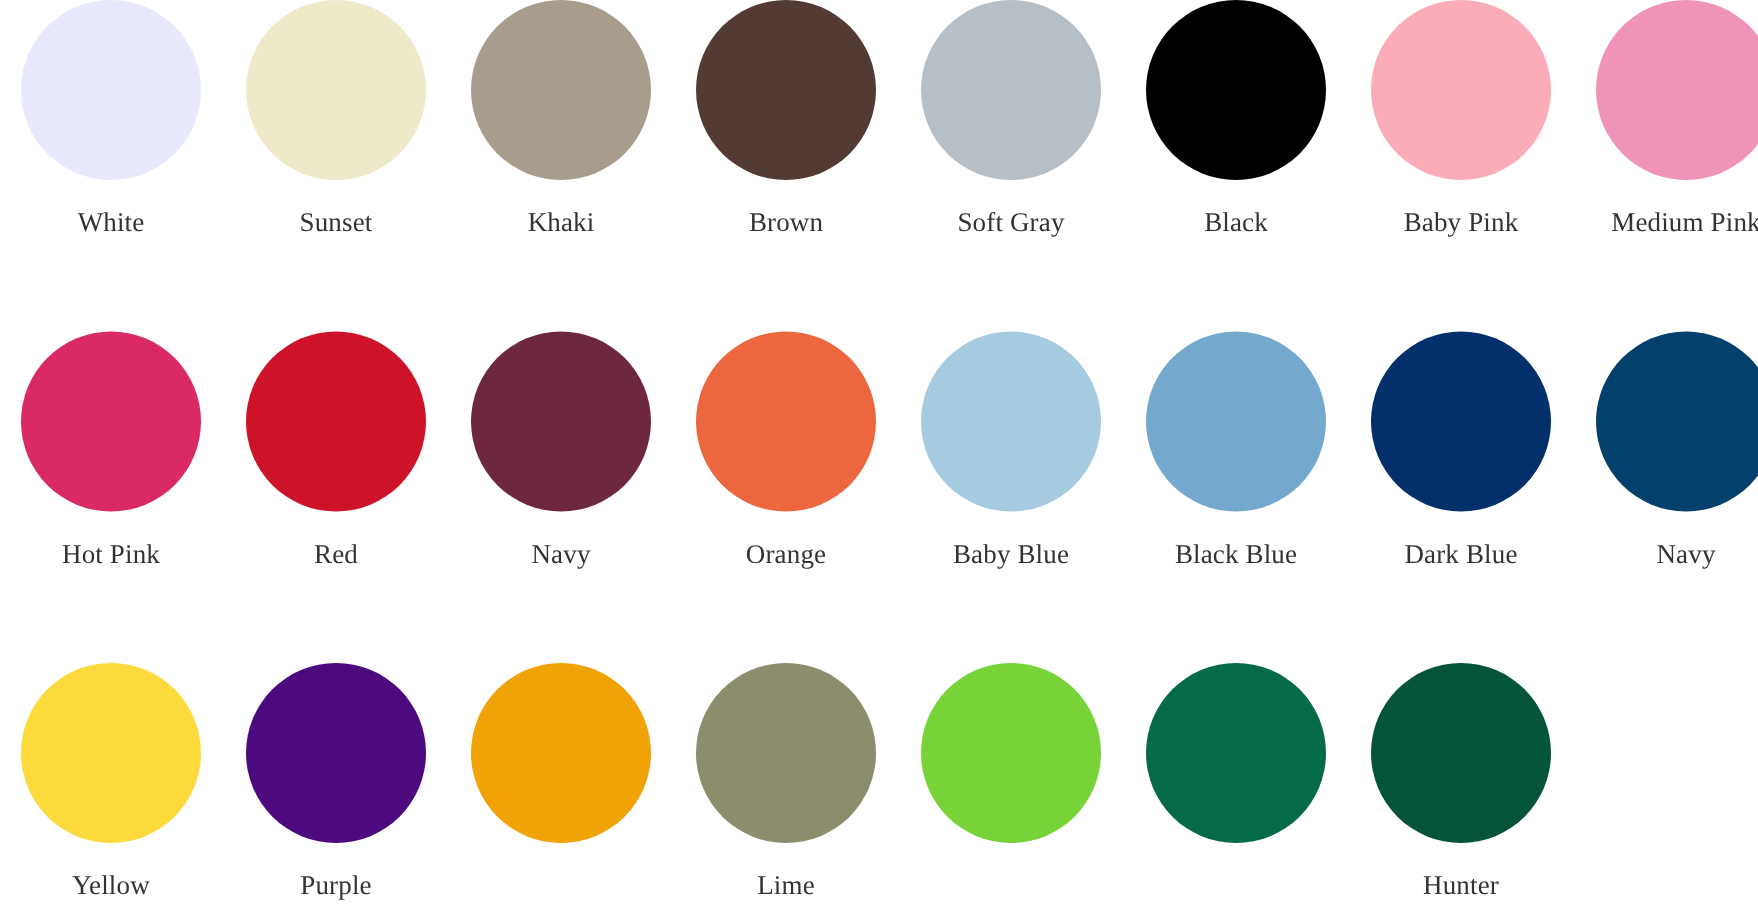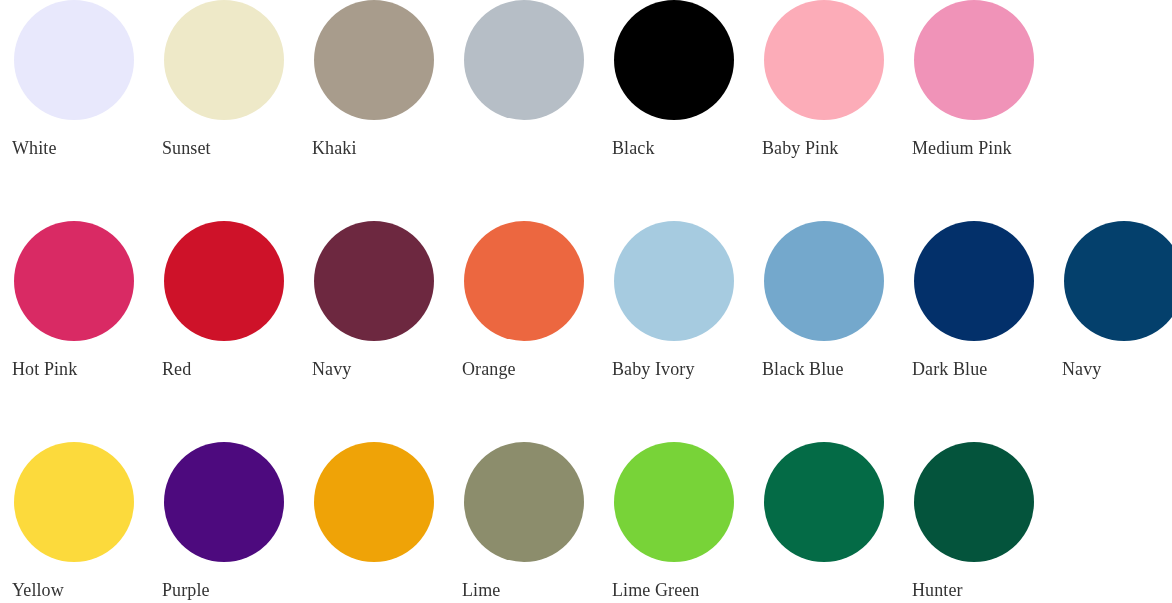--- a/index.html
+++ b/index.html
@@ -41,20 +41,21 @@
   }
   .swatch-circle {
     width: 120px;
     height: 120px;
     border-radius: 50%;
     flex: 0 0 auto;
   }
   .swatch-label {
     margin-top: 15px;
     width: 124px;
+    text-align: center;
     font-size: 18px;
     line-height: 27px;
     color: #333333;
     font-family: "Liberation Serif", "DejaVu Serif", serif;
     letter-spacing: 0.1px;
     word-wrap: break-word;
   }
 </style>
 </head>
 <body style="background: rgb(255, 255, 255);">
@@ -67,21 +68,26 @@
       </div>
       <div class="swatch-cell">
         <div class="swatch-circle" style="background: rgb(238, 233, 200);"></div>
         <div class="swatch-label">Sunset</div>
       </div>
       <div class="swatch-cell">
         <div class="swatch-circle" style="background: rgb(168, 156, 140);"></div>
         <div class="swatch-label">Khaki</div>
       </div>
       <div class="swatch-cell">
+        <div class="swatch-circle" style="background: rgb(83, 58, 51);"></div>
+        <div class="swatch-label">Brown</div>
+      </div>
+      <div class="swatch-cell">
         <div class="swatch-circle" style="background: rgb(182, 190, 198);"></div>
+        <div class="swatch-label">Soft Gray</div>
       </div>
       <div class="swatch-cell">
         <div class="swatch-circle" style="background: rgb(0, 0, 0);"></div>
         <div class="swatch-label">Black</div>
       </div>
       <div class="swatch-cell">
         <div class="swatch-circle" style="background: rgb(252, 172, 184);"></div>
         <div class="swatch-label">Baby Pink</div>
       </div>
       <div class="swatch-cell">
@@ -101,21 +107,21 @@
       <div class="swatch-cell">
         <div class="swatch-circle" style="background: rgb(109, 40, 64);"></div>
         <div class="swatch-label">Navy</div>
       </div>
       <div class="swatch-cell">
         <div class="swatch-circle" style="background: rgb(236, 103, 64);"></div>
         <div class="swatch-label">Orange</div>
       </div>
       <div class="swatch-cell">
         <div class="swatch-circle" style="background: rgb(166, 203, 224);"></div>
-        <div class="swatch-label">Baby Ivory</div>
+        <div class="swatch-label">Baby Blue</div>
       </div>
       <div class="swatch-cell">
         <div class="swatch-circle" style="background: rgb(116, 168, 204);"></div>
         <div class="swatch-label">Black Blue</div>
       </div>
       <div class="swatch-cell">
         <div class="swatch-circle" style="background: rgb(3, 48, 106);"></div>
         <div class="swatch-label">Dark Blue</div>
       </div>
       <div class="swatch-cell">
@@ -134,21 +140,20 @@
       </div>
       <div class="swatch-cell">
         <div class="swatch-circle" style="background: rgb(239, 163, 7);"></div>
       </div>
       <div class="swatch-cell">
         <div class="swatch-circle" style="background: rgb(140, 141, 108);"></div>
         <div class="swatch-label">Lime</div>
       </div>
       <div class="swatch-cell">
         <div class="swatch-circle" style="background: rgb(120, 211, 56);"></div>
-        <div class="swatch-label">Lime Green</div>
       </div>
       <div class="swatch-cell">
         <div class="swatch-circle" style="background: rgb(4, 107, 70);"></div>
       </div>
       <div class="swatch-cell">
         <div class="swatch-circle" style="background: rgb(4, 84, 60);"></div>
         <div class="swatch-label">Hunter</div>
       </div>
     </div>
   </div>

